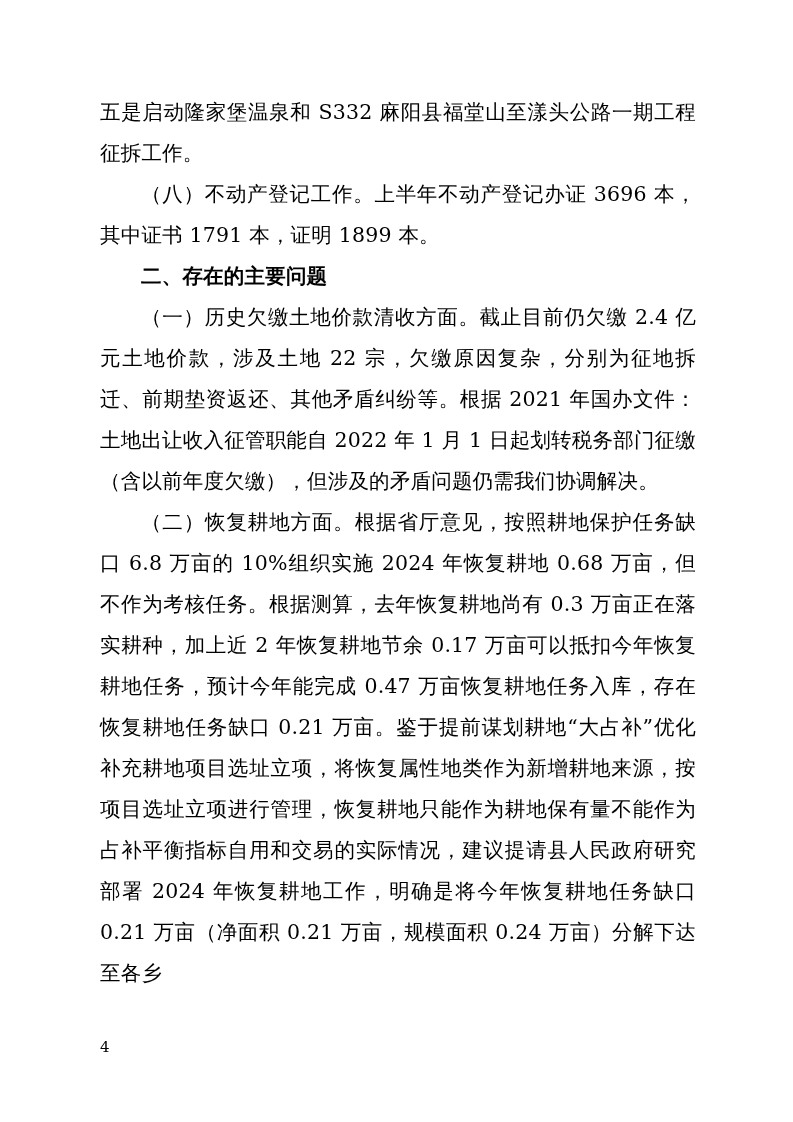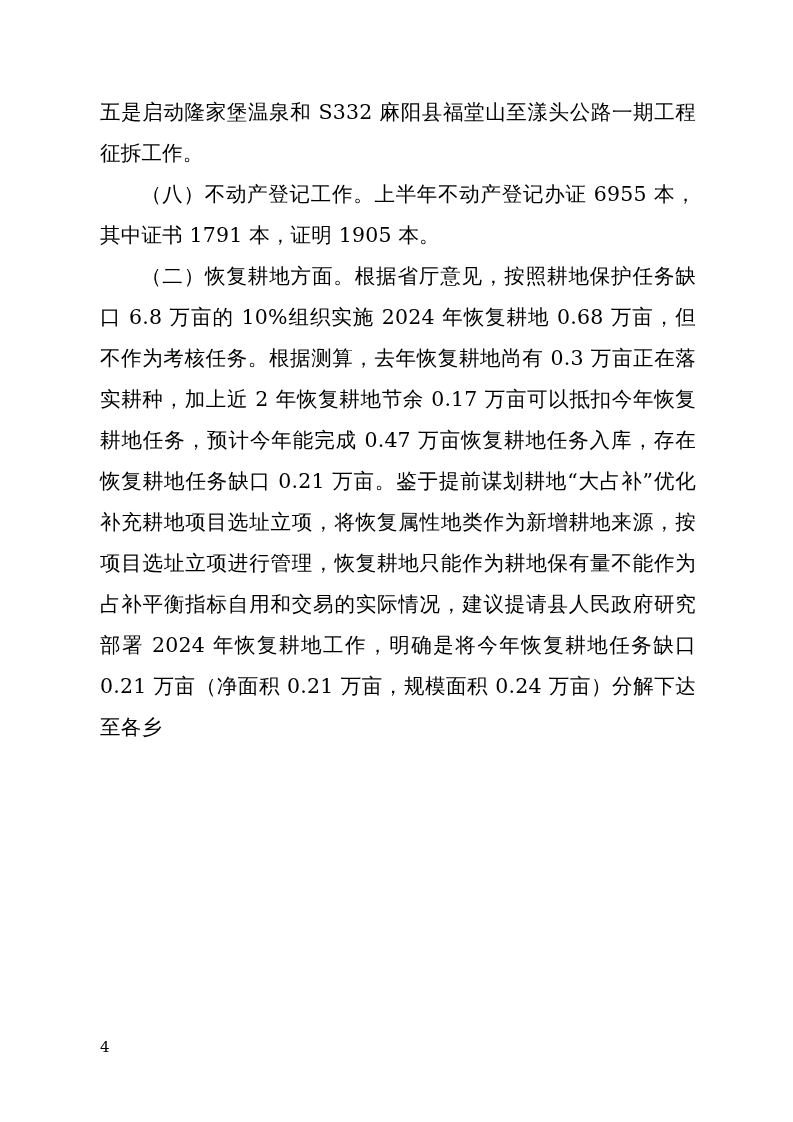--- a/index.html
+++ b/index.html
@@ -53,17 +53,19 @@
     font-family: "DejaVu Serif", serif;
     color: #000000;
   }
 </style>
 </head>
 <body>
 
 <div class="page">
   <div class="content">
     <p class="block">五是启动隆家堡温泉和 S332 麻阳县福堂山至漾头公路一期工程征拆工作。</p>
-    <p class="indent">（八）不动产登记工作。上半年不动产登记办证 6955 本，其中证书 1791 本，证明 1905 本。</p>
+    <p class="indent">（八）不动产登记工作。上半年不动产登记办证 3696 本，其中证书 1791 本，证明 1899 本。</p>
+    <p class="heading">二、存在的主要问题</p>
+    <p class="indent">（一）历史欠缴土地价款清收方面。截止目前仍欠缴 2.4 亿元土地价款，涉及土地 22 宗，欠缴原因复杂，分别为征地拆迁、前期垫资返还、其他矛盾纠纷等。根据 2021 年国办文件：土地出让收入征管职能自 2022 年 1 月 1 日起划转税务部门征缴（含以前年度欠缴），但涉及的矛盾问题仍需我们协调解决。</p>
     <p class="indent">（二）恢复耕地方面。根据省厅意见，按照耕地保护任务缺口 6.8 万亩的 10%组织实施 2024 年恢复耕地 0.68 万亩，但不作为考核任务。根据测算，去年恢复耕地尚有 0.3 万亩正在落实耕种，加上近 2 年恢复耕地节余 0.17 万亩可以抵扣今年恢复耕地任务，预计今年能完成 0.47 万亩恢复耕地任务入库，存在恢复耕地任务缺口 0.21 万亩。鉴于提前谋划耕地“大占补”优化补充耕地项目选址立项，将恢复属性地类作为新增耕地来源，按项目选址立项进行管理，恢复耕地只能作为耕地保有量不能作为占补平衡指标自用和交易的实际情况，建议提请县人民政府研究部署 2024 年恢复耕地工作，明确是将今年恢复耕地任务缺口 0.21 万亩（净面积 0.21 万亩，规模面积 0.24 万亩）分解下达至各乡</p>
   </div>
   <div class="pagenum">4</div>
 </div>
 
 </body></html>

